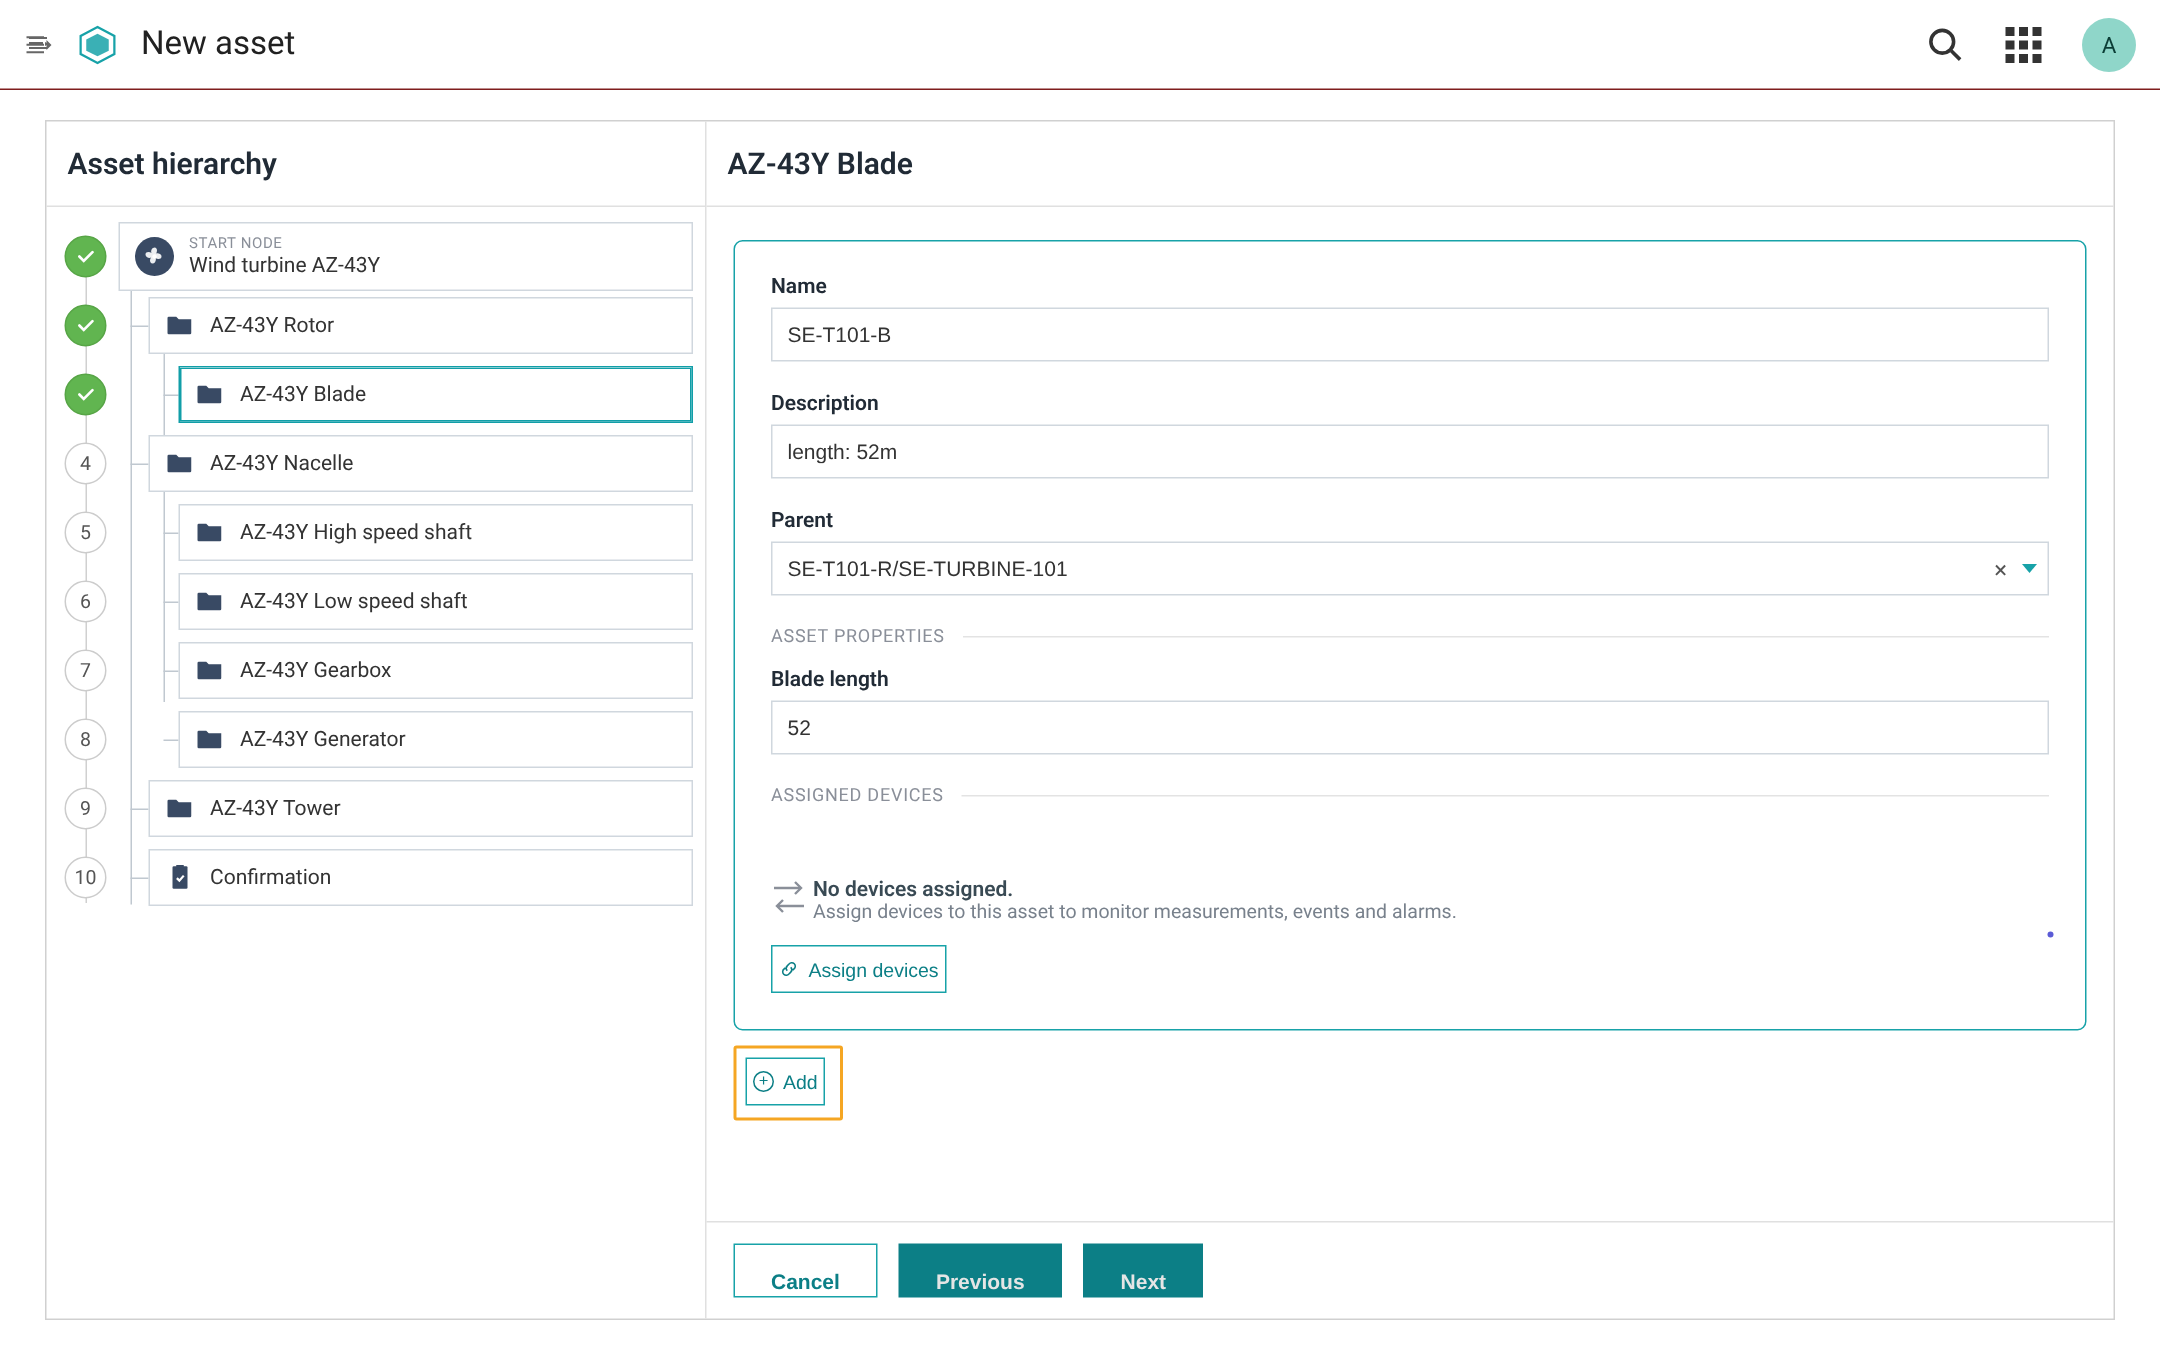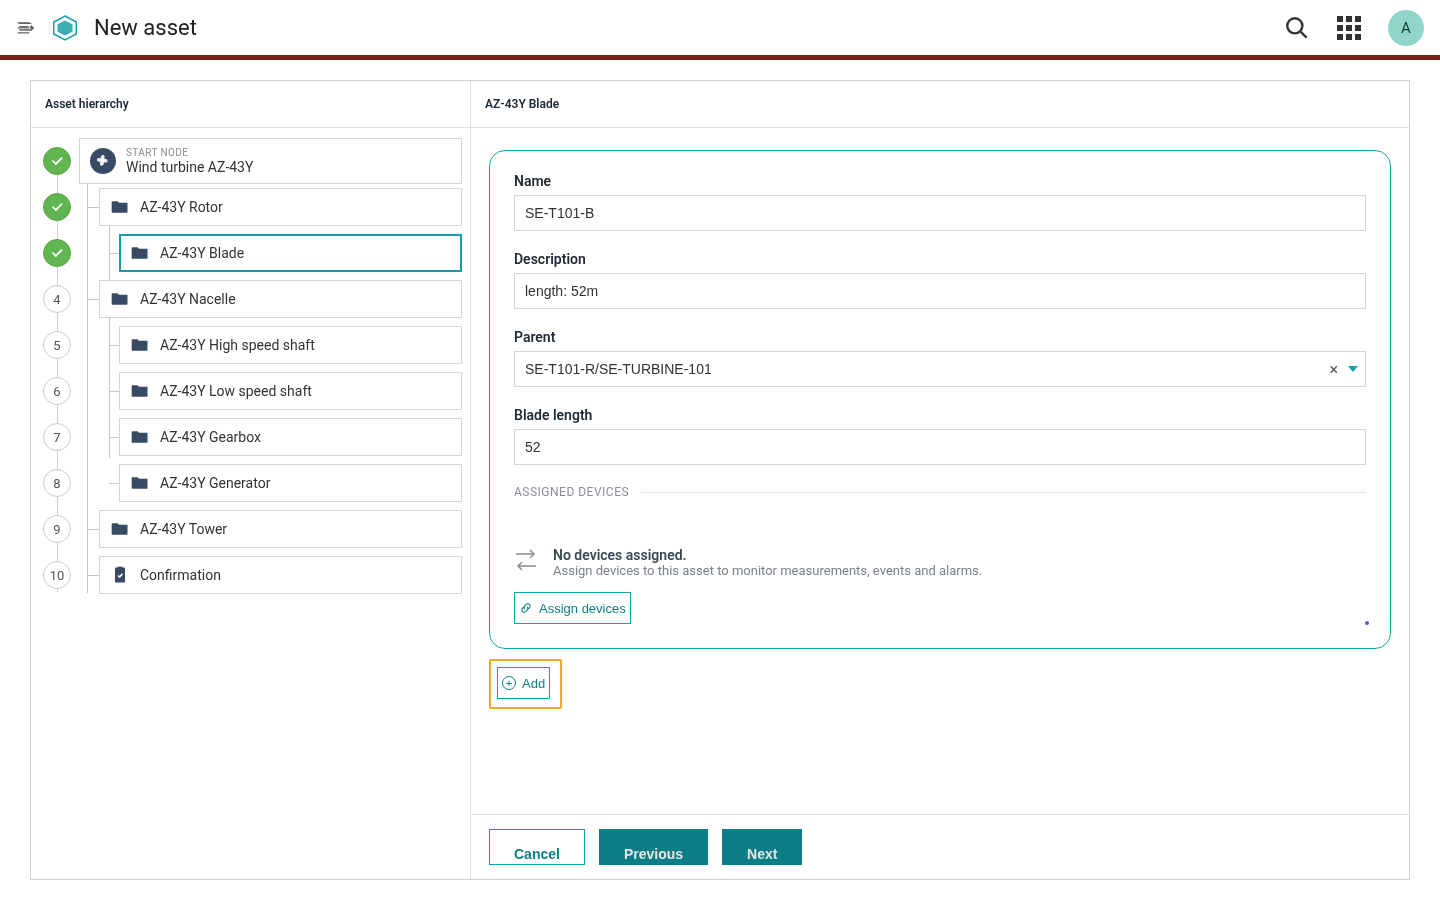--- a/index.html
+++ b/index.html
@@ -1,37 +1,37 @@
 <!DOCTYPE html>
 <html><head>
 <meta charset="utf-8">
 <style>
   * { box-sizing: border-box; margin: 0; padding: 0; }
   html, body { height: 100%; font-family: -apple-system, BlinkMacSystemFont, "Segoe UI", Roboto, Arial, sans-serif; background:#fff; color:#212121; }
   body { display:flex; flex-direction:column; height:900px; width:1440px; overflow:hidden; }
 
   
-  .topbar { height:60px; display:flex; align-items:center; padding:0 16px; border-bottom:5px solid #7f1d1d; }
+  .topbar { height:60px; display:flex; align-items:center; padding:0 16px; border-bottom:1px solid #7f1d1d; }
   .topbar-left { display:flex; align-items:center; gap:14px; }
   .menu-icon { width:20px; height:20px; color:#666; cursor:pointer; }
   .logo-icon { width:30px; height:30px; }
   .page-title { font-size:22px; font-weight:400; color:#212121; }
   .topbar-right { margin-left:auto; display:flex; align-items:center; gap:26px; }
   .search-icon-wrap, .apps-icon-wrap { width:26px; height:26px; color:#333; cursor:pointer; display:flex; align-items:center; justify-content:center;}
   .apps-grid { display:grid; grid-template-columns:repeat(3,6px); grid-template-rows:repeat(3,6px); gap:3px; }
   .apps-grid span { width:6px; height:6px; background:#333; }
   .avatar { width:36px; height:36px; border-radius:50%; background:#8fd6c9; display:flex; align-items:center; justify-content:center; font-size:15px; color:#0b3d36; cursor:pointer; }
 
   
   .workspace { flex:1; padding:20px 30px; display:flex; gap:0; }
   .panel-container { flex:1; border:1px solid #d0d0d0; display:flex; min-height:0; }
   .side-panel { width:440px; border-right:1px solid #e0e0e0; display:flex; flex-direction:column; }
   .main-panel { flex:1; display:flex; flex-direction:column; position:relative; }
 
-  .panel-title { padding:16px 14px; font-size:12px; font-weight:600; color:#212b36; border-bottom:1px solid #e0e0e0; }
+  .panel-title { padding:16px 14px; font-size:20px; font-weight:600; color:#212b36; border-bottom:1px solid #e0e0e0; }
 
   
   .tree-area { position:relative; padding:10px 0 20px 0; }
   .tree-row { position:relative; display:flex; align-items:center; height:46px; }
   .step-circle { width:28px; height:28px; border-radius:50%; border:1.5px solid #57a546; background:#61b550; display:flex; align-items:center; justify-content:center; margin-left:12px; flex:none; position:relative; z-index:2;}
   .step-circle.num { background:#fff; border-color:#ccc; color:#555; font-size:13px; }
   .check-svg { width:14px; height:14px; fill:#fff; }
 
   .node-card { flex:1; margin-left:8px; margin-right:8px; border:1px solid #d0d7de; background:#fff; height:38px; display:flex; align-items:center; padding:4px 10px; font-size:14px; color:#333; position:relative; z-index:2;}
   .node-card.active { border-color:#119ea8; box-shadow:0 0 0 1px #119ea8 inset; }
@@ -51,35 +51,35 @@
 
   
   .step-rail { position:absolute; left:25.5px; top:34px; width:1.5px; background:#d0d0d0; height:430px; z-index:1;}
   
   .tree-trunk { position:absolute; left:55.5px; top:40px; width:1px; background:#c0c8d0; height:425px; z-index:1;}
   .tree-trunk2 { position:absolute; left:77.5px; top:80px; width:1px; background:#c0c8d0; height:250px; z-index:1;}
   .connector-h { position:absolute; top:50%; height:1px; background:#c0c8d0; z-index:1;}
 
   
   .form-scroll { flex:1; overflow:auto; padding:22px 18px 20px 18px; }
-  .form-card { border:1.5px solid #17a2a8; border-radius:16px; padding:22px 24px 24px 24px; }
+  .form-card { border:1.5px solid #17a2a8; border-radius:6px; padding:22px 24px 24px 24px; }
 
   .fld-label { font-size:14px; font-weight:600; color:#212b36; margin-bottom:6px; display:block; }
   .fld-input { width:100%; height:36px; border:1px solid #d0d7de; padding:0 10px; font-size:14px; color:#333; background:#fff; }
   .fld-group { margin-bottom:20px; }
   .select-wrap { position:relative; }
   .select-wrap .fld-input { padding-right:56px; }
   .select-actions { position:absolute; right:8px; top:0; height:36px; display:flex; align-items:center; gap:6px; }
   .x-clear { font-size:16px; color:#555; cursor:pointer; padding:4px; }
   .caret { width:0; height:0; border-left:5px solid transparent; border-right:5px solid transparent; border-top:6px solid #17a2a8; cursor:pointer; }
 
   .section-head { display:flex; align-items:center; color:#8a8f99; font-size:12px; letter-spacing:0.5px; margin:8px 0 14px 0;}
   .section-head .line { flex:1; height:1px; background:#e3e3e3; margin-left:12px; }
 
-  .no-dev { display:flex; gap:15px; align-items:flex-start; margin-bottom:14px;margin-top:48px; }
+  .no-dev { display:flex; gap:4px; align-items:flex-start; margin-bottom:14px;margin-top:48px; }
   .arrows { display:flex; flex-direction:column; gap:2px; color:#8a8f99; padding-top:2px;}
   .arrows svg { width:24px; height:10px; stroke:#8a8f99; }
   .no-dev-title { font-weight:600; font-size:14px; color:#394a54; }
   .no-dev-sub { font-size:13px; color:#78818c; }
 
   .btn-outline { display:inline-flex; align-items:center; gap:6px; border:1px solid #17a2a8; color:#0c7f86; background:#fff; height:32px; padding:0 4px; font-size:13px; cursor:pointer; }
   .btn-outline svg { width:14px; height:14px; fill:#0c7f86; }
 
   .add-wrap { margin-top:10px; display:inline-block; padding:6px 10px 8px 6px; border:2px solid #f5a623; border-radius:2px;}
   .btn-outline .plus-circle { width:14px; height:14px; border-radius:50%; border:1.5px solid #0c7f86; display:flex; align-items:center; justify-content:center; font-size:11px; line-height:1; color:#0c7f86;}
@@ -285,20 +285,24 @@
             <label class="fld-label">Parent</label>
             <div class="select-wrap">
               <input class="fld-input" value="SE-T101-R/SE-TURBINE-101" style="">
               <div class="select-actions">
                 <span class="x-clear">×</span>
                 <span class="caret"></span>
               </div>
             </div>
           </div>
 
+          <div class="section-head">
+            <span>ASSET PROPERTIES</span>
+              <span class="line"></span>
+          </div>
 
           <div class="fld-group">
             <label class="fld-label">Blade length</label>
             <input class="fld-input" value="52" style="">
           </div>
 
           <div class="section-head">
             <span>ASSIGNED DEVICES</span>
               <span class="line"></span>
           </div>

